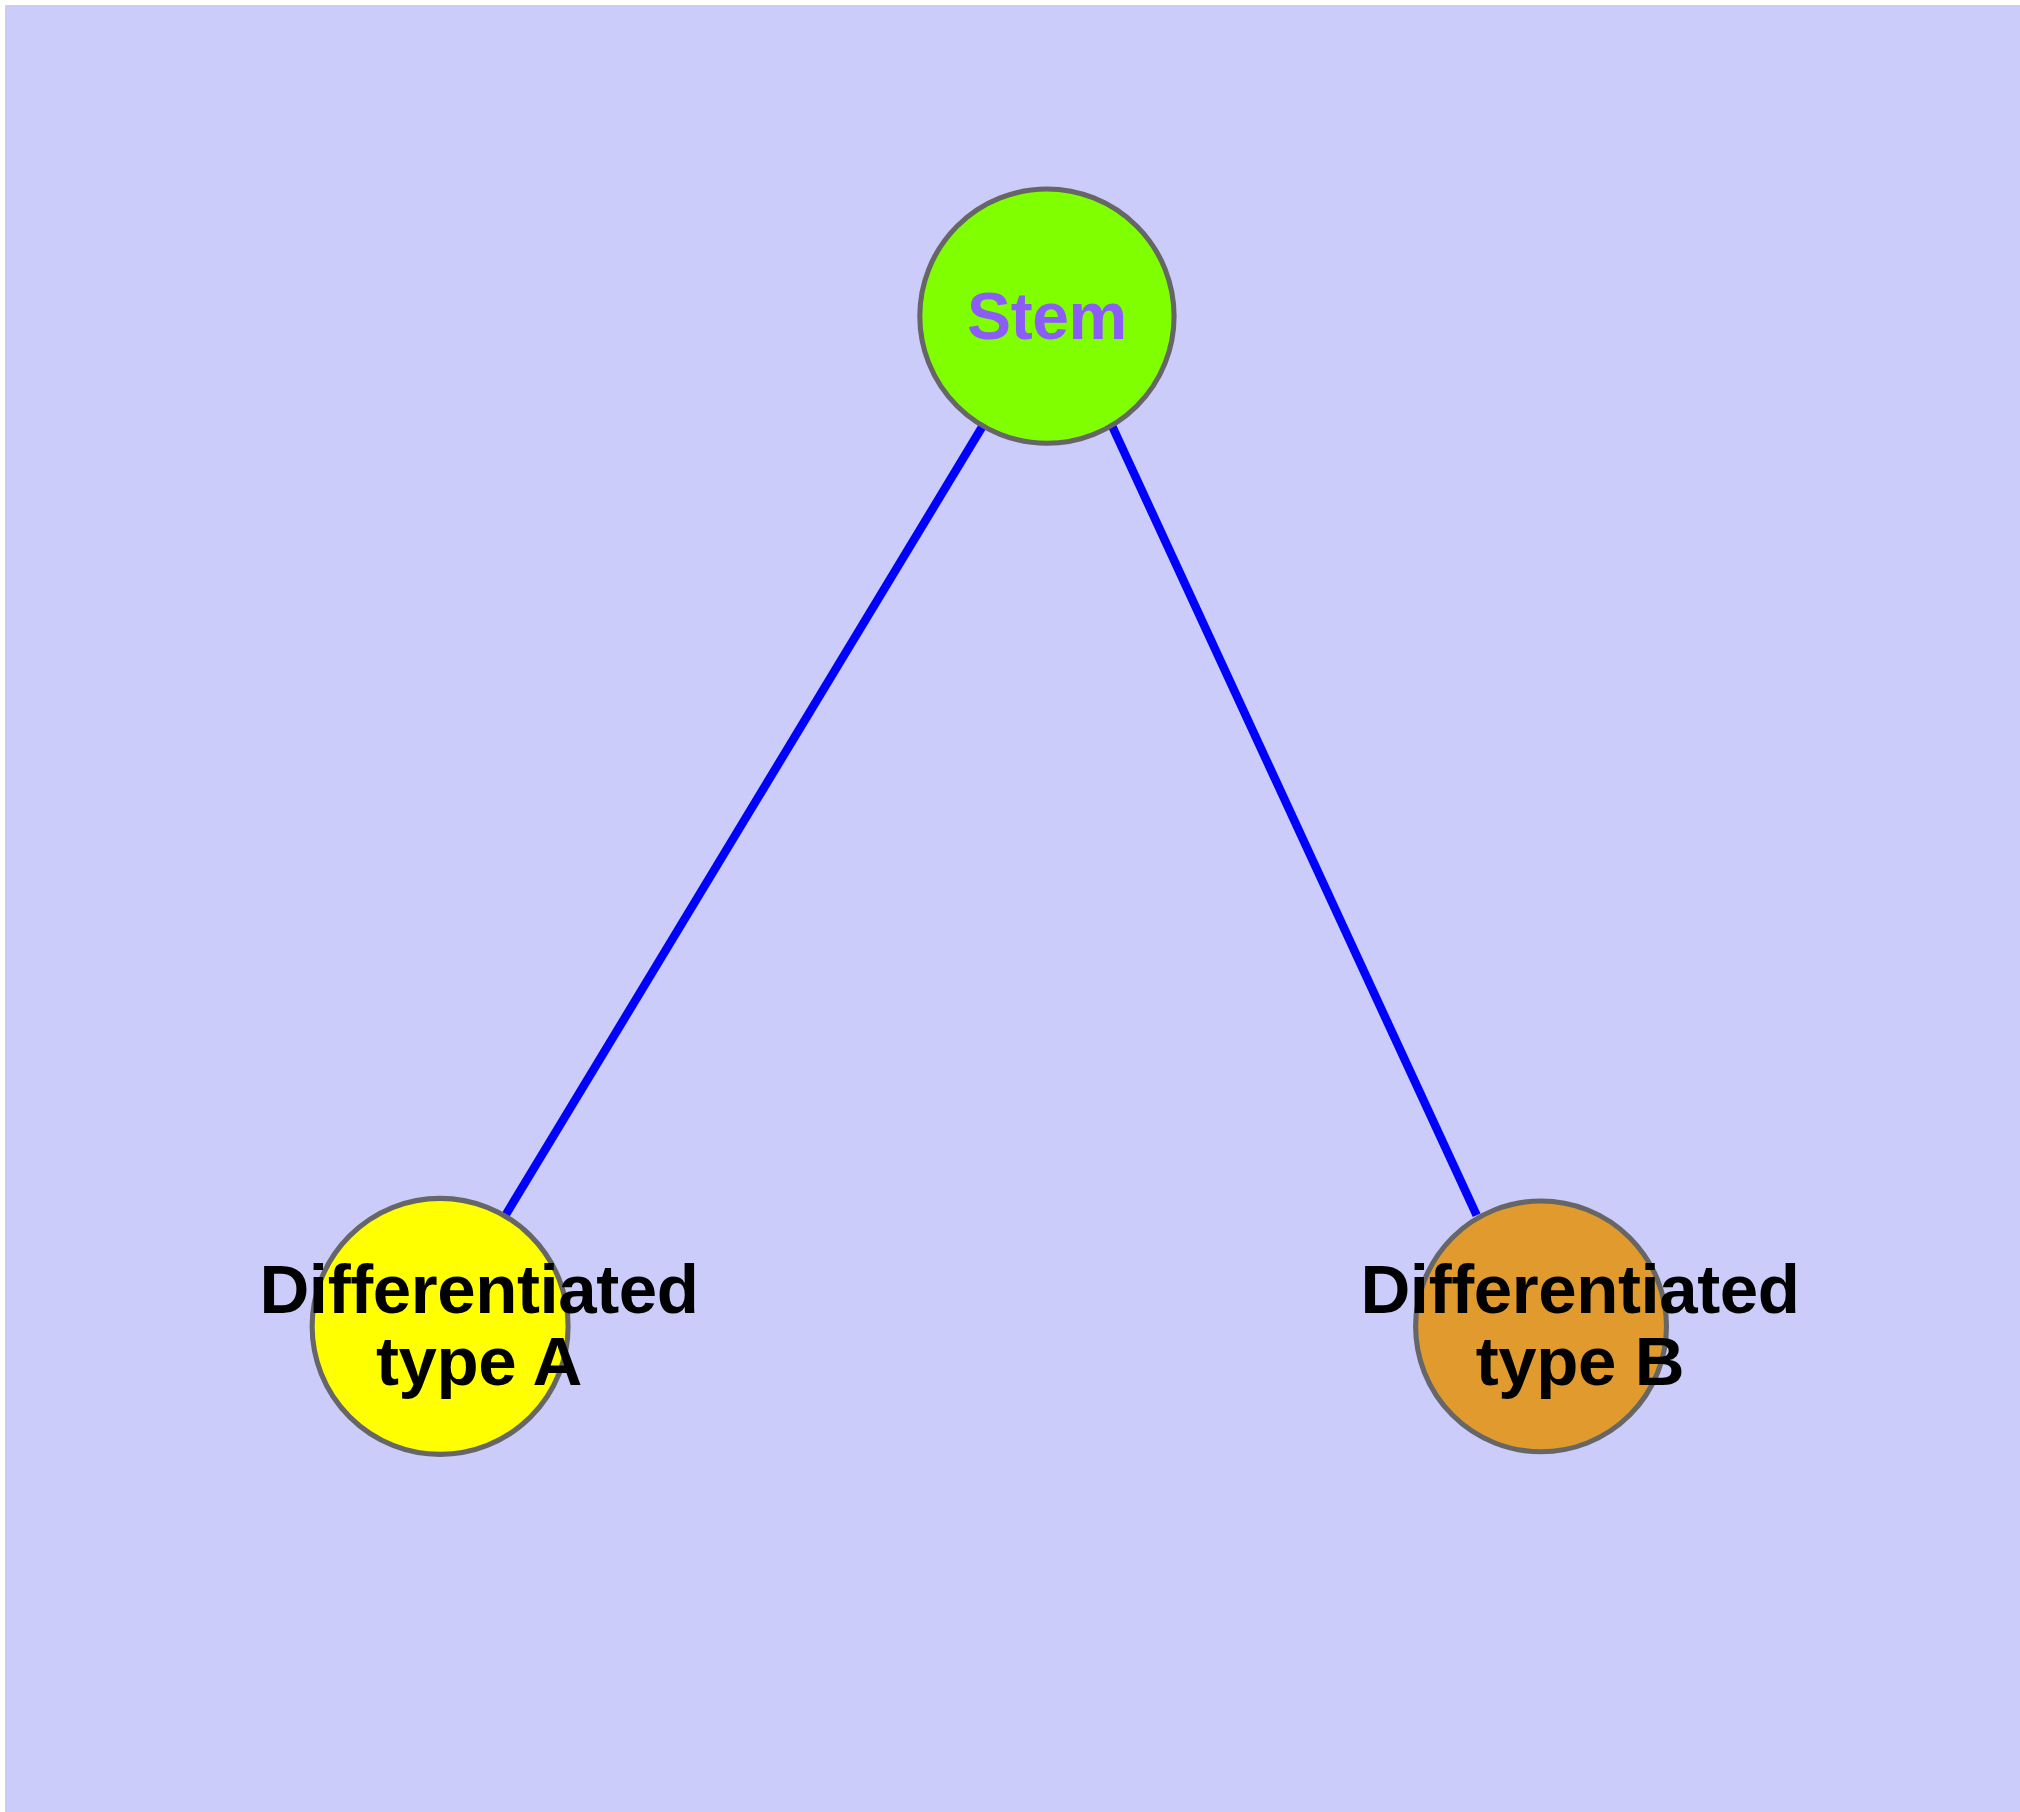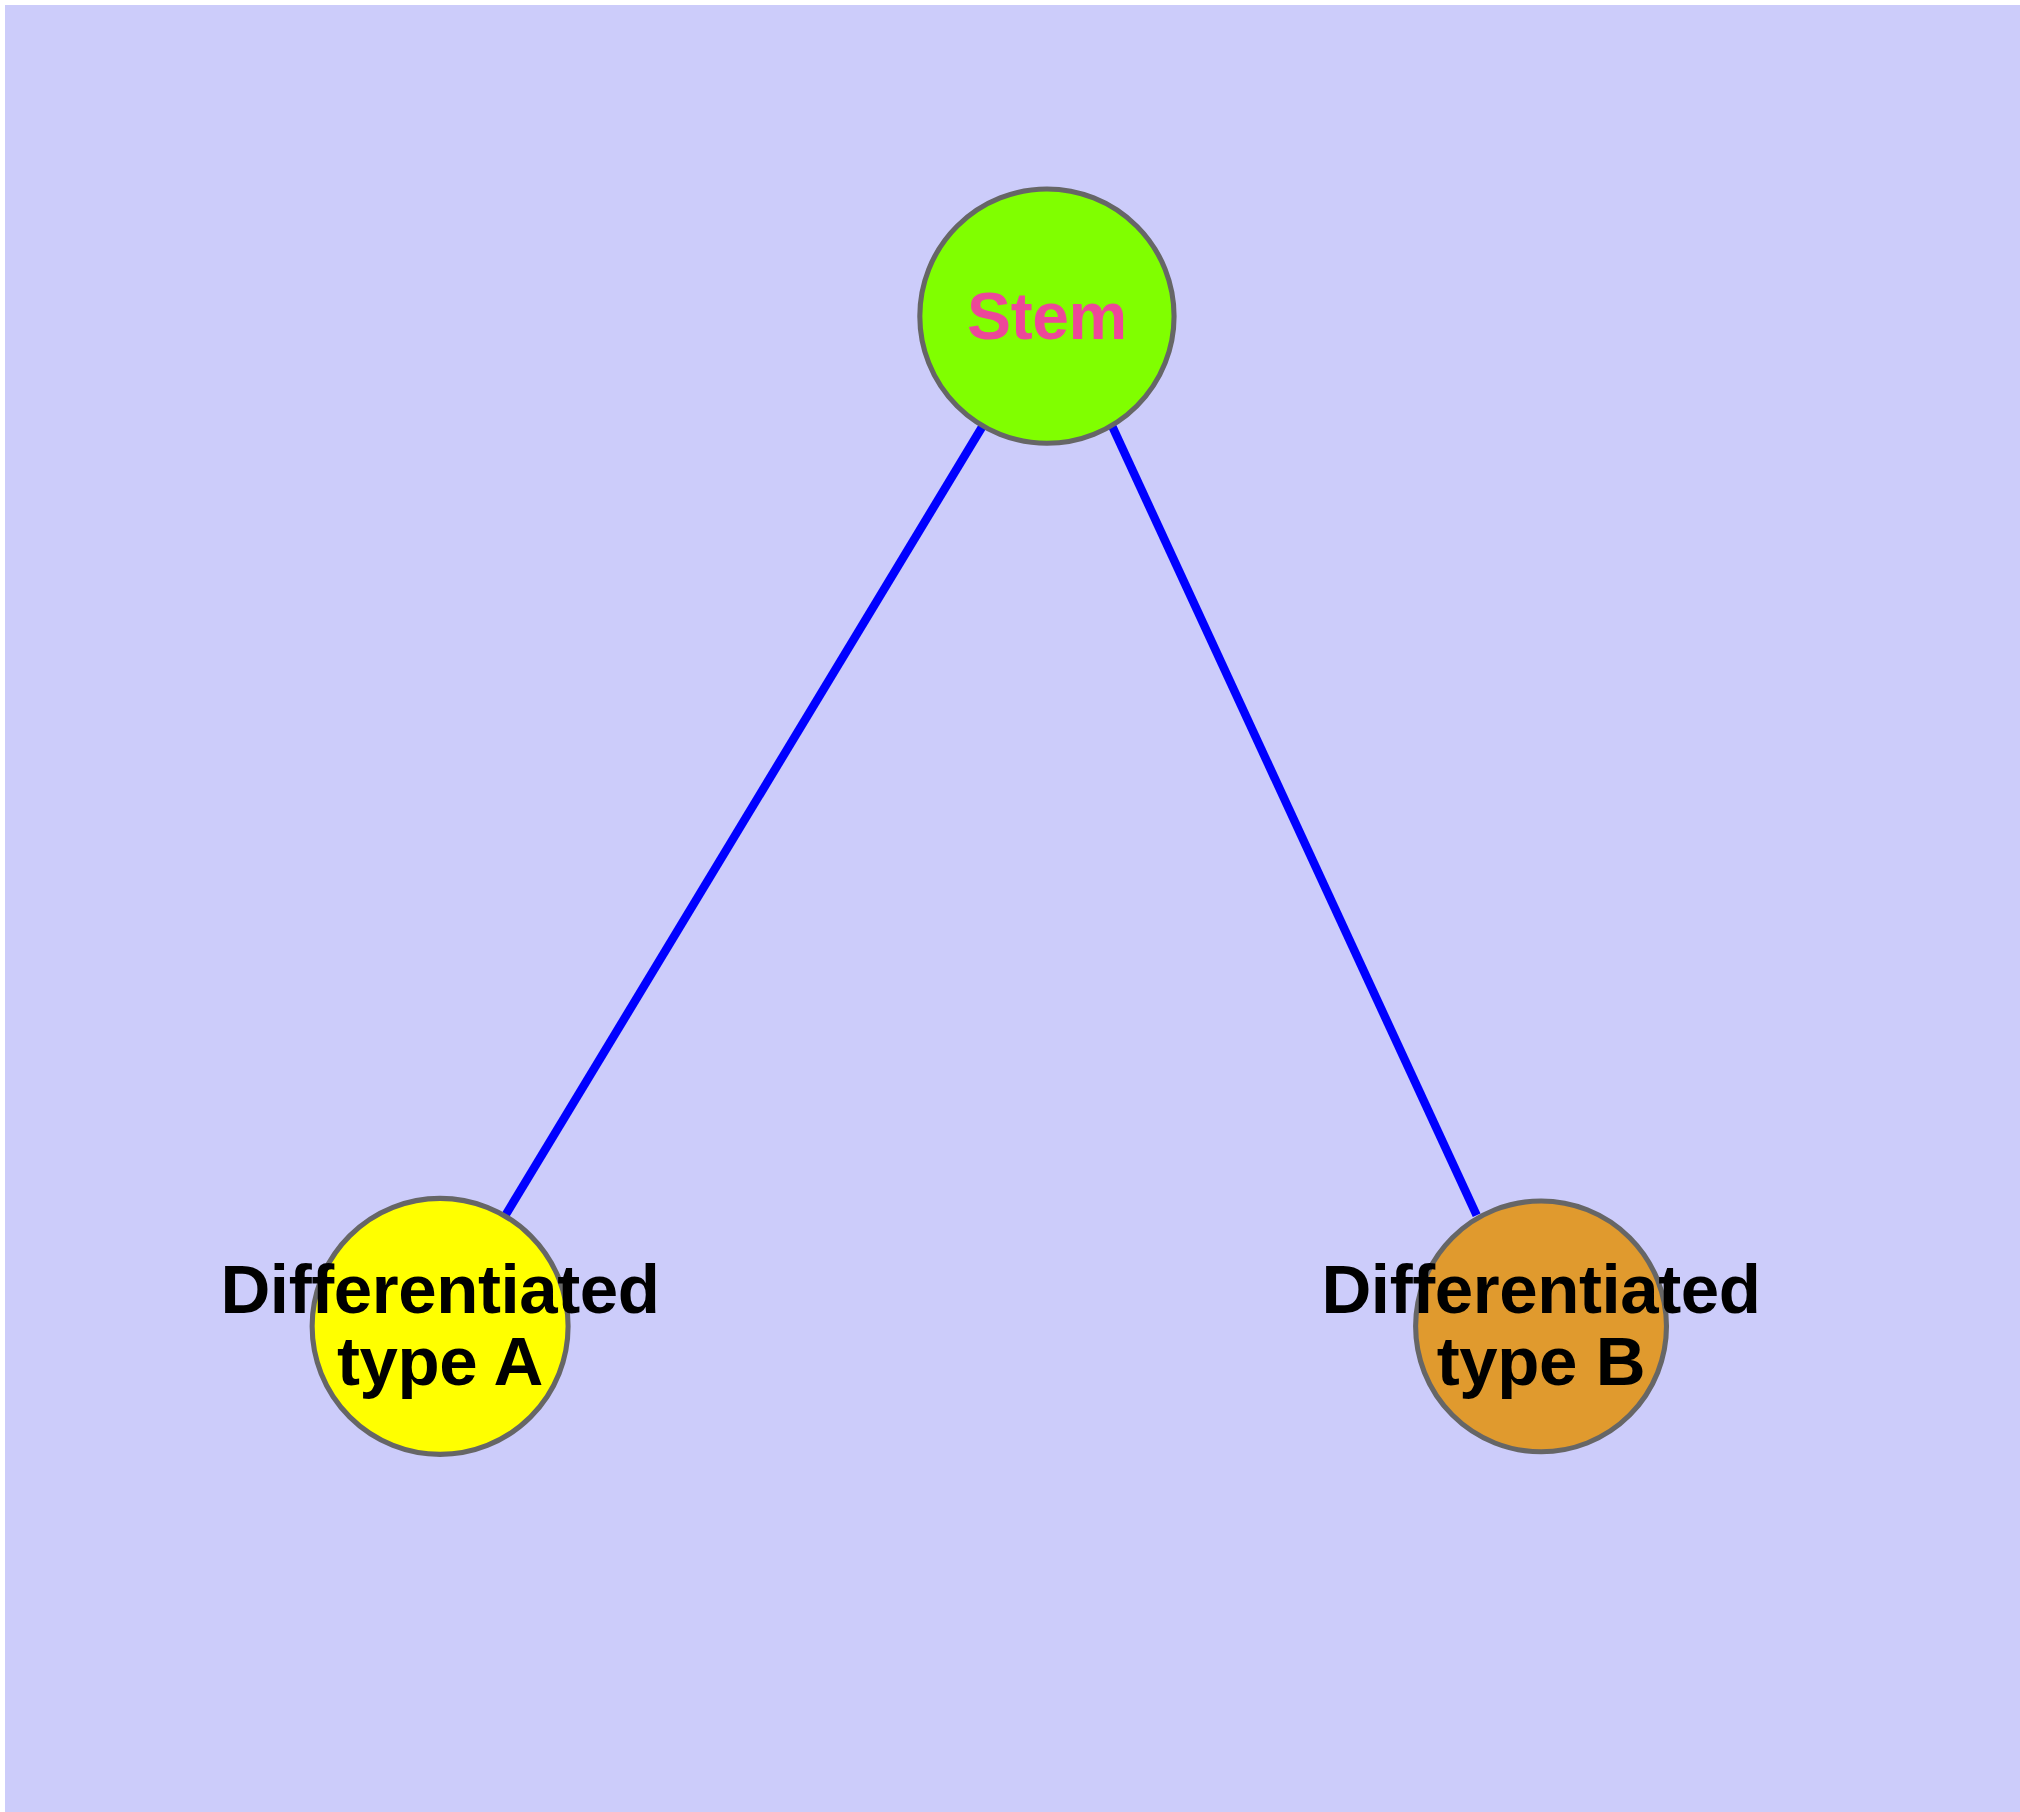--- a/index.html
+++ b/index.html
@@ -41,20 +41,21 @@
     white-space: pre;
     pointer-events: none;
     transform: translate(-50%, -50%);
     letter-spacing: -0.4px;
   }
   .label-stem {
     font-size: 66px;
   }
   .label-child {
     font-size: 69px;
+    margin-left: 39px;
   }
 </style>
 </head>
 <body>
 
 <div id="canvas">
   <div id="plot-area"></div>
 
   <svg id="graph-svg" viewBox="0 0 2384 2138">
     <g id="edges-group">
@@ -62,20 +63,20 @@
         <line x1="1312" y1="503" x2="1742" y2="1434" stroke="#0000ff" stroke-width="10" stroke-linecap="butt"></line>
       </g>
     <g id="nodes-group">
         <circle cx="1235" cy="373" r="150" fill="#80ff00" stroke="#666666" stroke-width="6"></circle>
         <circle cx="519" cy="1565" r="151" fill="#ffff00" stroke="#666666" stroke-width="6"></circle>
         <circle cx="1818" cy="1565" r="148" fill="#e09a2e" stroke="#666666" stroke-width="6"></circle>
       </g>
   </svg>
 
   <div id="labels-layer">
-      <div class="node-label label-stem" style="left: 1047px; top: 316px; font-size: 66px; color: #ec4899;">Stem</div>
+      <div class="node-label label-stem" style="left: 1047px; top: 316px; font-size: 66px; color: #8b5cf6;">Stem</div>
       <div class="node-label label-child" style="left: 440px; top: 1326px; font-size: 69px; color: rgb(0, 0, 0);">Differentiated
 type A</div>
       <div class="node-label label-child" style="left: 1541px; top: 1326px; font-size: 69px; color: rgb(0, 0, 0);">Differentiated
 type B</div>
     </div>
 </div>
 
 
 </body></html>

